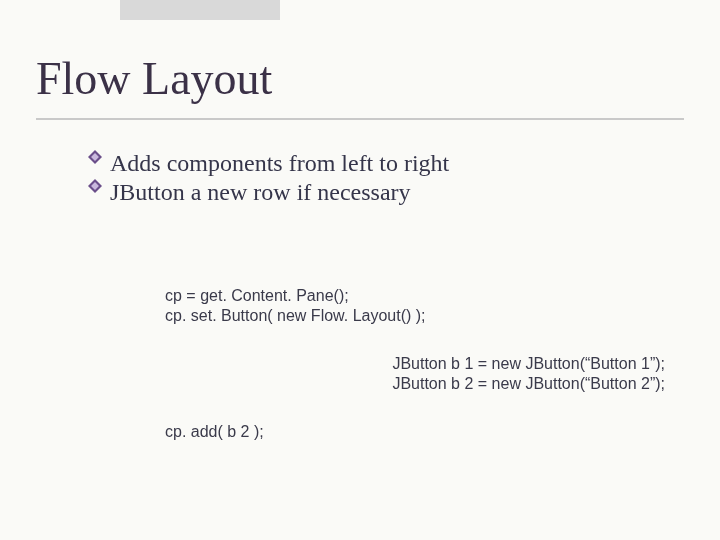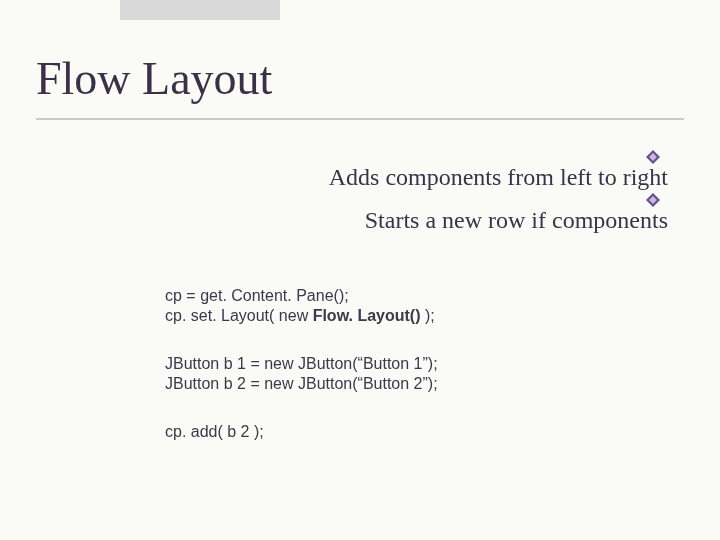--- a/index.html
+++ b/index.html
@@ -44,23 +44,22 @@
     background: #c9c9c9;
   }
   .bullets {
     position: absolute;
     top: 150px;
     left: 88px;
     width: 580px;
   }
   .bullet-row {
     display: flex;
-    align-items: flex-end;
+    align-items: flex-start;
     margin-bottom: 2px;
-    flex-direction: column;
   }
   .bullet-icon {
     width: 14px;
     height: 14px;
     flex: 0 0 14px;
     margin-right: 8px;
     display: inline-block;
   }
   .bullet-text {
     font-family: "Comic Sans MS", "Comic Sans", cursive;
@@ -72,23 +71,23 @@
     left: 165px;
     width: 500px;
     font-family: Tahoma, Verdana, sans-serif;
     font-size: 16px;
     line-height: 1.25;
     color: #3a3a4a;
     margin-top: 28px;
   }
   .code-block .line { white-space: pre; }
   .cb1 { top: 258px; }
-  .cb2 { top: 326px; }
+  .cb2 { top: 326px; text-align: right; }
   .cb3 { top: 394px; }
-  .bold { font-weight: bold; }
+  .bold { font-weight: normal; }
 </style>
 </head>
 <body>
 
 <div class="slide">
 
   <div class="top-bar"></div>
 
   <div class="title">Flow Layout</div>
   <div class="title-rule"></div>
@@ -103,27 +102,27 @@
       </span>
       <span class="bullet-text">Adds components from left to right</span>
     </div>
     <div class="bullet-row">
       <span class="bullet-icon">
         <svg viewBox="0 0 14 14" width="14" height="14">
           <rect x="7" y="0" width="9.9" height="9.9" transform="rotate(45 7 0)" fill="#6a4e8a"></rect>
           <rect x="7" y="3" width="5.6" height="5.6" transform="rotate(45 7 3)" fill="#c9b8dd"></rect>
         </svg>
       </span>
-      <span class="bullet-text">Starts a new row if components</span>
+      <span class="bullet-text">JButton a new row if necessary</span>
     </div>
   </div>
 
   <div class="code-block cb1">
     <div class="line">cp = get. Content. Pane();</div>
-    <div class="line"><span>cp. set. Layout( new </span><span class="bold">Flow. Layout()</span><span> );</span></div>
+    <div class="line"><span>cp. set. Button( new </span><span class="bold">Flow. Layout()</span><span> );</span></div>
   </div>
 
   <div class="code-block cb2">
     <div class="line">JButton b 1 = new JButton(“Button 1”);</div>
     <div class="line">JButton b 2 = new JButton(“Button 2”);</div>
   </div>
 
   <div class="code-block cb3">
     <div class="line">cp. add( b 2 );</div>
   </div>

